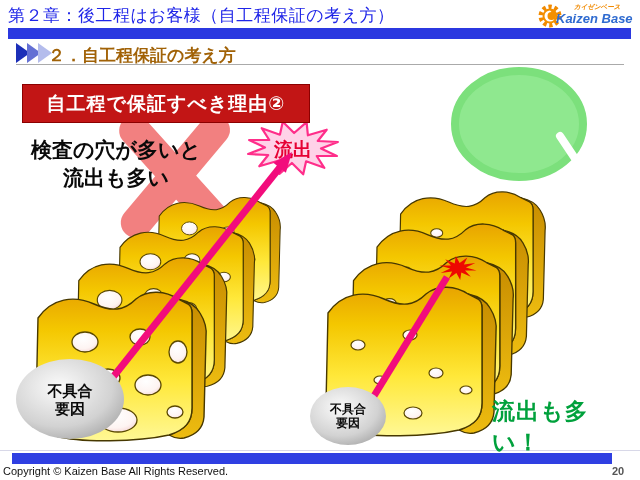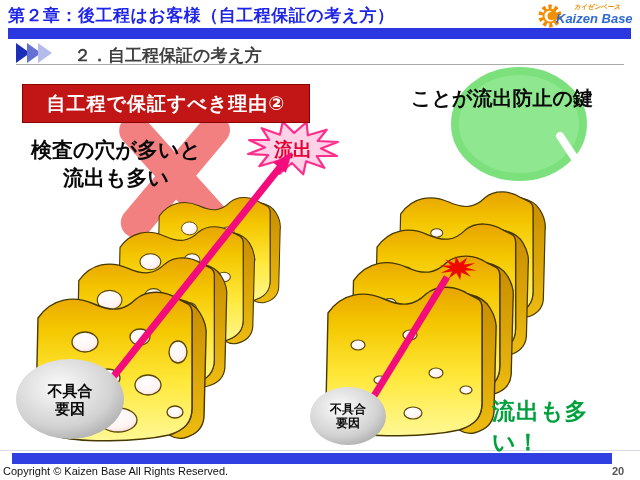--- a/index.html
+++ b/index.html
@@ -5,30 +5,30 @@
   html,body{margin:0;padding:0;}
   body{
     width:640px;height:480px;position:relative;overflow:hidden;
     background:#ffffff;
     font-family:"Liberation Sans","DejaVu Sans",sans-serif;
   }
   .abs{position:absolute;}
   
   .slide-title{
     left:8px;top:4px;width:560px;
-    font-size:17px;font-weight:bold;color:#1f25e8;letter-spacing:0.5px;
+    font-size:17px;font-weight:normal;color:#1f25e8;letter-spacing:0.5px;
   }
   .header-bar{left:8px;top:28px;width:623px;height:11px;background:#2b38e0;}
   
   .logo{left:538px;top:2px;width:100px;height:28px;}
   .logo-tagline{left:574px;top:3px;font-size:6.5px;color:#f18a00;font-weight:bold;font-style:italic;}
   .logo-name{left:556px;top:11px;font-size:13px;font-weight:bold;font-style:italic;color:#2f6bd0;text-align:right;}
   
   .section-row{left:16px;top:42px;width:600px;height:22px;}
-  .section-title{left:74px;top:44px;font-size:17px;font-weight:bold;color:#404040;}
+  .section-title{left:48px;top:44px;font-size:17px;font-weight:bold;color:#a16207;}
   .section-underline{left:16px;top:64px;width:608px;height:1px;background:#aaaaaa;}
   
   .reason-box{
     left:22px;top:84px;width:286px;height:37px;background:#c21515;border:1px solid #8b0000;
     display:flex;align-items:center;justify-content:center;
     color:#ffffff;font-size:19px;font-weight:bold;letter-spacing:1px;z-index:3;
   }
   
   .left-caption{
     left:0px;top:136px;width:232px;text-align:center;z-index:3;
@@ -79,21 +79,20 @@
 
 <div class="abs reason-box">
   <span>自工程で保証すべき理由②</span>
 </div>
 
 <div class="abs left-caption">
   <div>検査の穴が多いと</div>
   <div>流出も多い</div>
 </div>
 <div class="abs right-caption">
-  <div>ことが流出防止の鍵</div>
 </div>
 <div class="abs prevention-text">流出も多い！</div>
 
 <svg class="abs main-art" width="640" height="392" viewBox="0 60 640 392">
   <defs>
     <linearGradient id="faceGrad" x1="0" y1="0" x2="0" y2="1">
       <stop offset="0" stop-color="#e8a400"></stop>
       <stop offset="0.25" stop-color="#f4c700"></stop>
       <stop offset="0.6" stop-color="#ffe83a"></stop>
       <stop offset="1" stop-color="#fff895"></stop>

